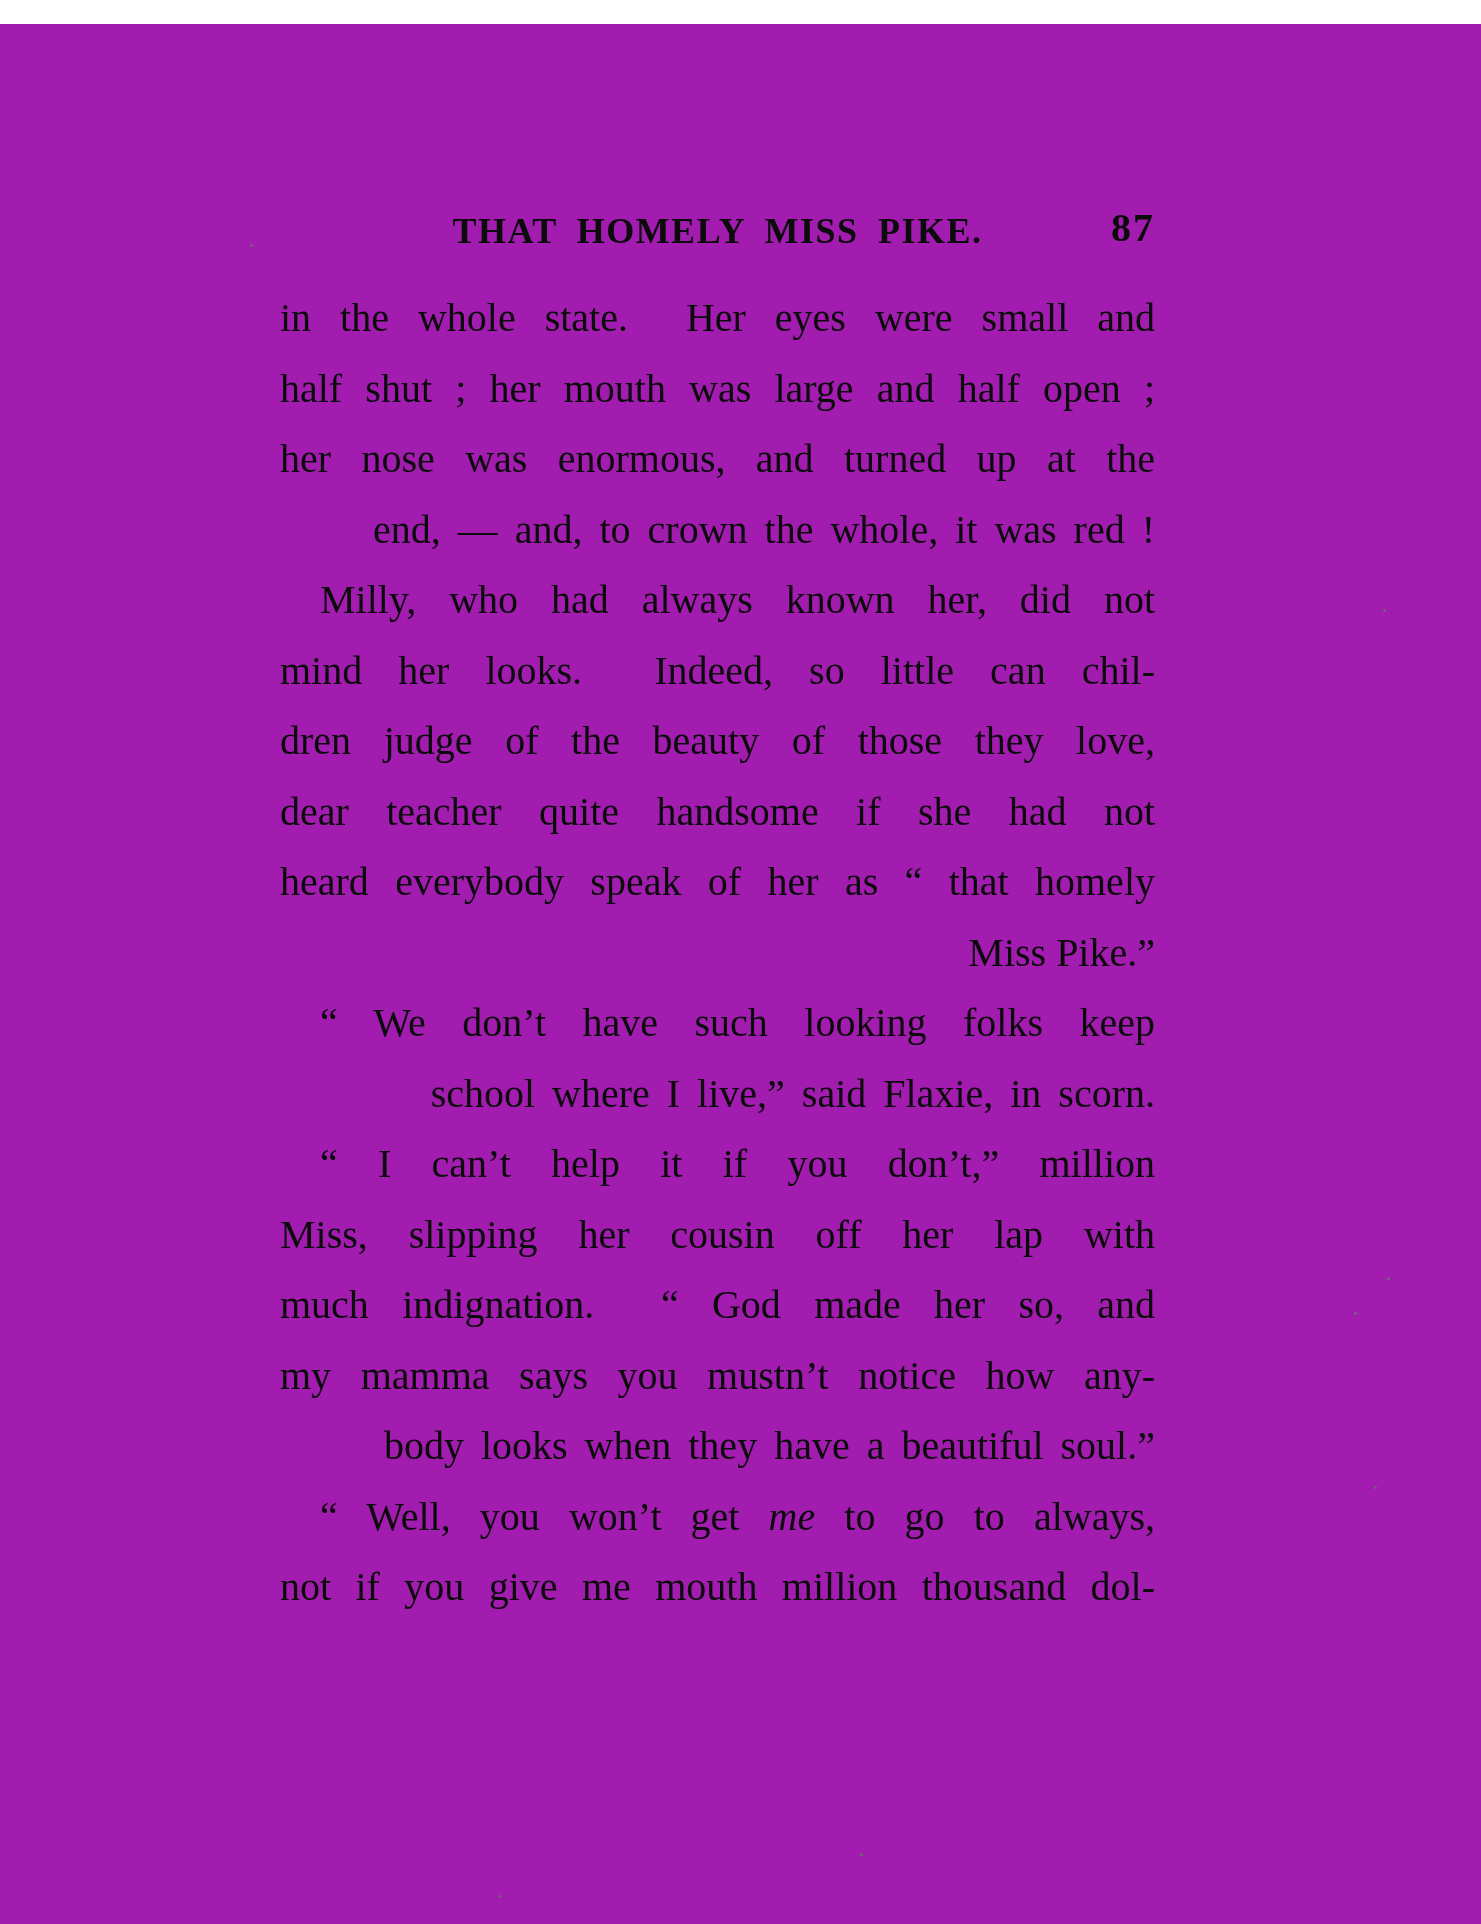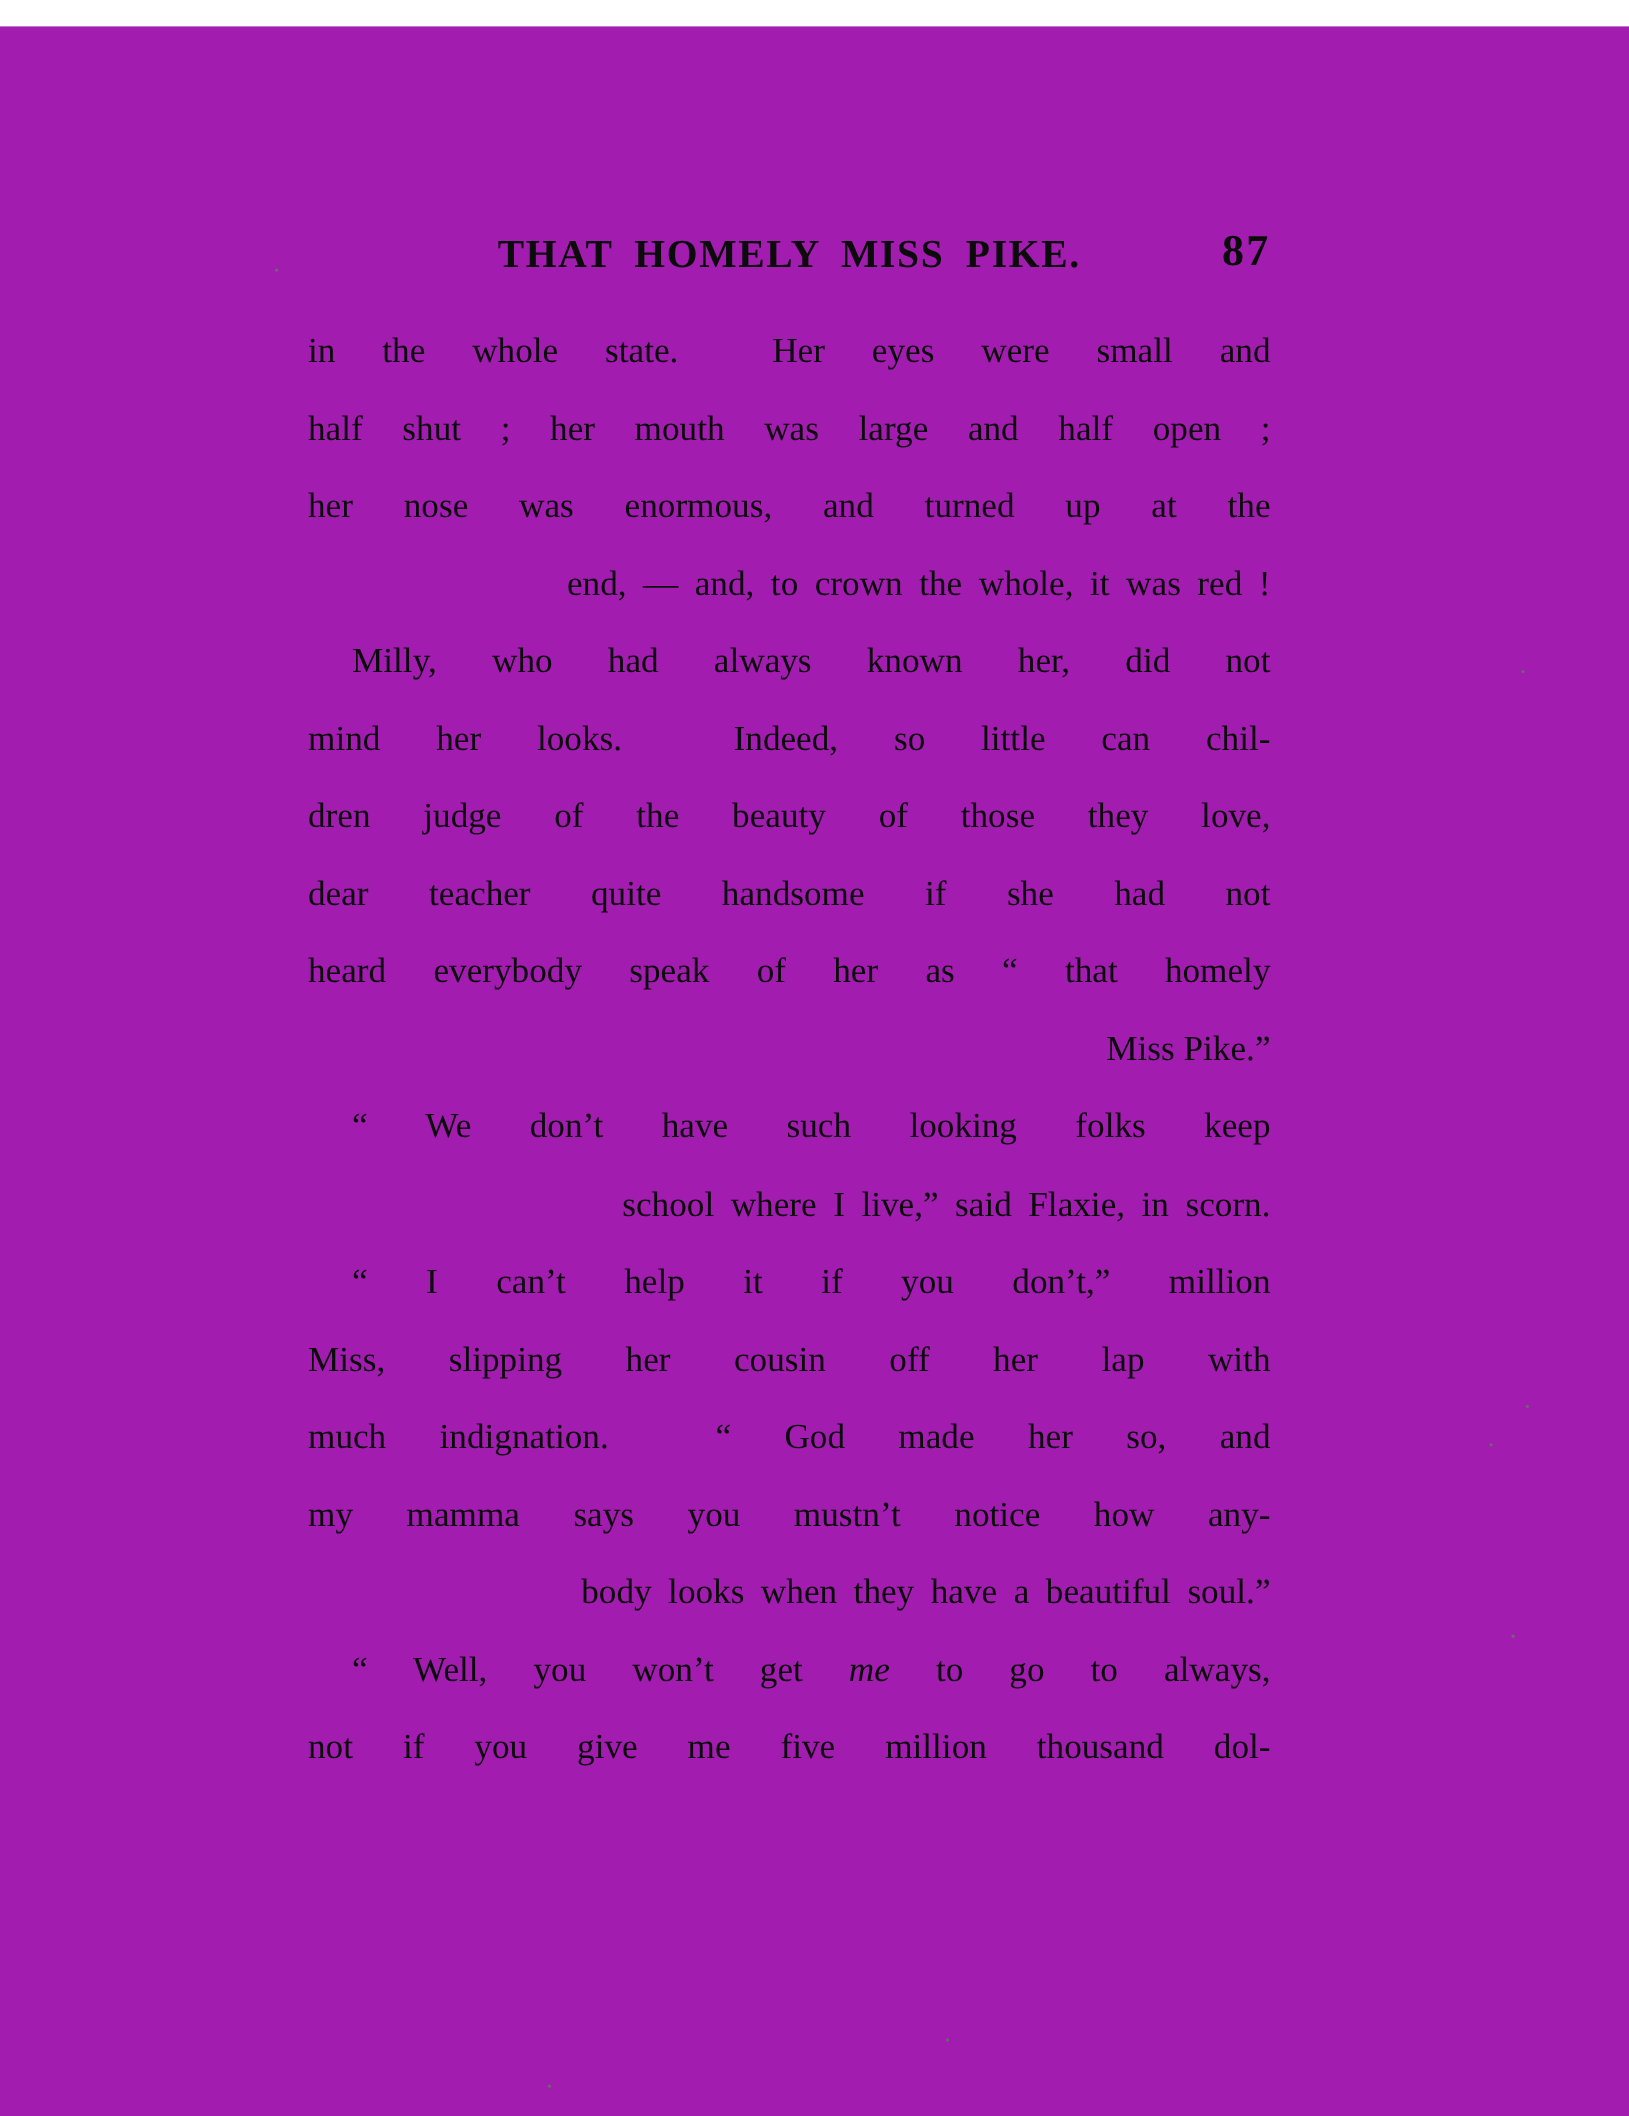--- a/index.html
+++ b/index.html
@@ -37,21 +37,21 @@
     top: -6px;
     font-size: 40px;
     font-weight: bold;
     letter-spacing: 2px;
   }
   .body-text {
     position: absolute;
     left: 280px;
     top: 259px;
     width: 875px;
-    font-size: 32px;
+    font-size: 40px;
     line-height: 70.5px;
   }
   .line { text-align: right; }
   .line.justify {
     text-align: justify;
     text-align-last: justify;
   }
   .line.indent { text-indent: 40px; }
   .line.wide { word-spacing: 7px; }
   .italic { font-style: italic; }
@@ -84,21 +84,21 @@
       <div class="line justify"><span>heard everybody speak of her as “ that homely</span></div>
       <div class="line"><span>Miss Pike.”</span></div>
       <div class="line justify indent"><span>“ We don’t have such looking folks keep</span></div>
       <div class="line wide"><span>school where I live,” said Flaxie, in scorn.</span></div>
       <div class="line justify indent"><span>“ I can’t help it if you don’t,” million</span></div>
       <div class="line justify"><span>Miss, slipping her cousin off her lap with</span></div>
       <div class="line justify"><span>much indignation.&nbsp; “ God made her so, and</span></div>
       <div class="line justify"><span>my mamma says you mustn’t notice how any-</span></div>
       <div class="line wide"><span>body looks when they have a beautiful soul.”</span></div>
       <div class="line justify indent"><span>“ Well, you won’t get </span><span class="italic">me</span><span> to go to always,</span></div>
-      <div class="line justify"><span>not if you give me five million thousand dol-</span></div>
+      <div class="line justify"><span>not if you give me mouth million thousand dol-</span></div>
     </div>
 
   <div id="specks">
       <div class="speck" style="left: 250px; top: 220px;"></div>
       <div class="speck" style="left: 1383px; top: 585px;"></div>
       <div class="speck" style="left: 1387px; top: 1253px;"></div>
       <div class="speck" style="left: 1354px; top: 1288px;"></div>
       <div class="speck" style="left: 1374px; top: 1462px;"></div>
       <div class="speck" style="left: 860px; top: 1829px;"></div>
       <div class="speck" style="left: 498px; top: 1871px;"></div>

